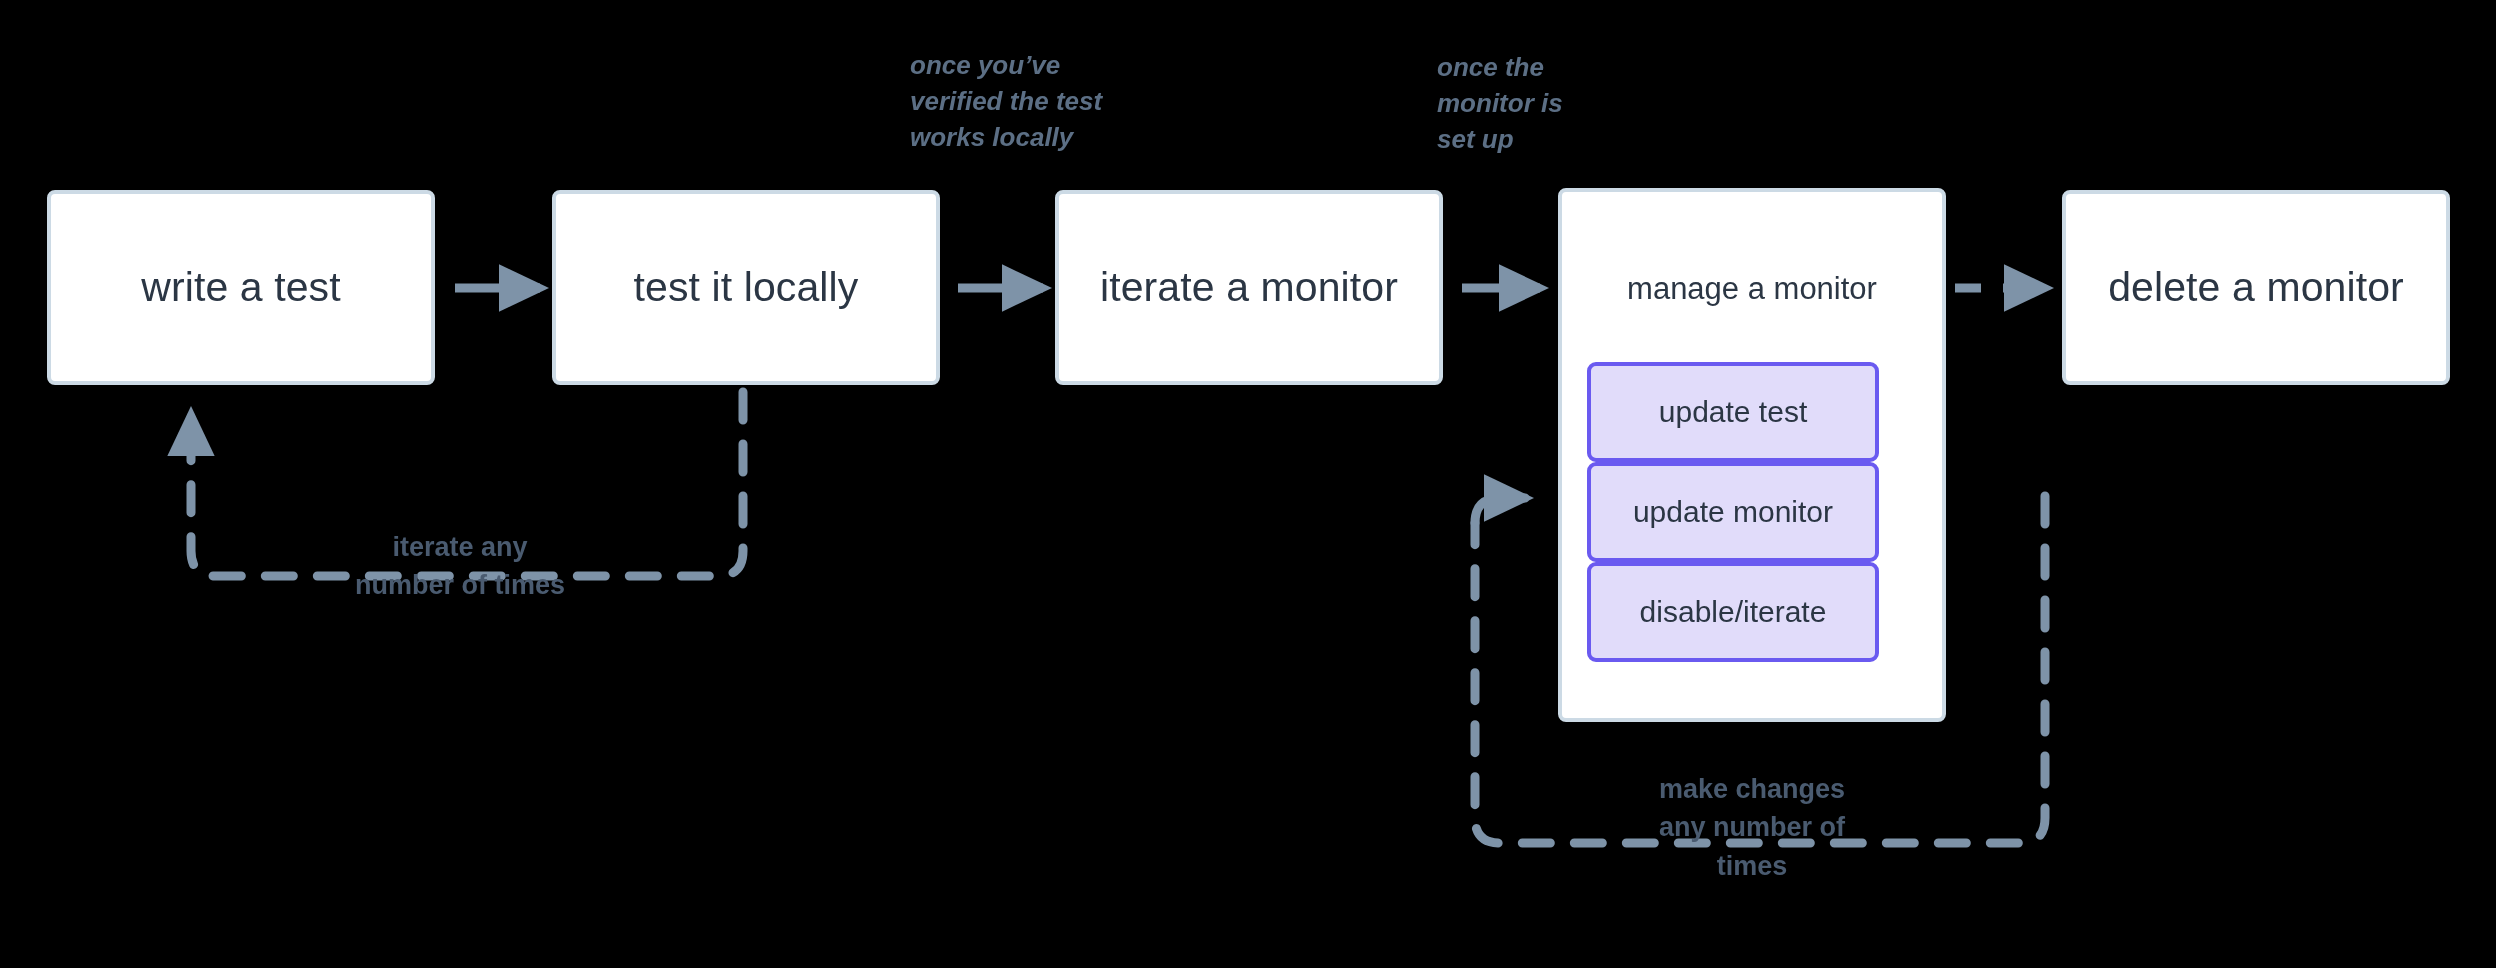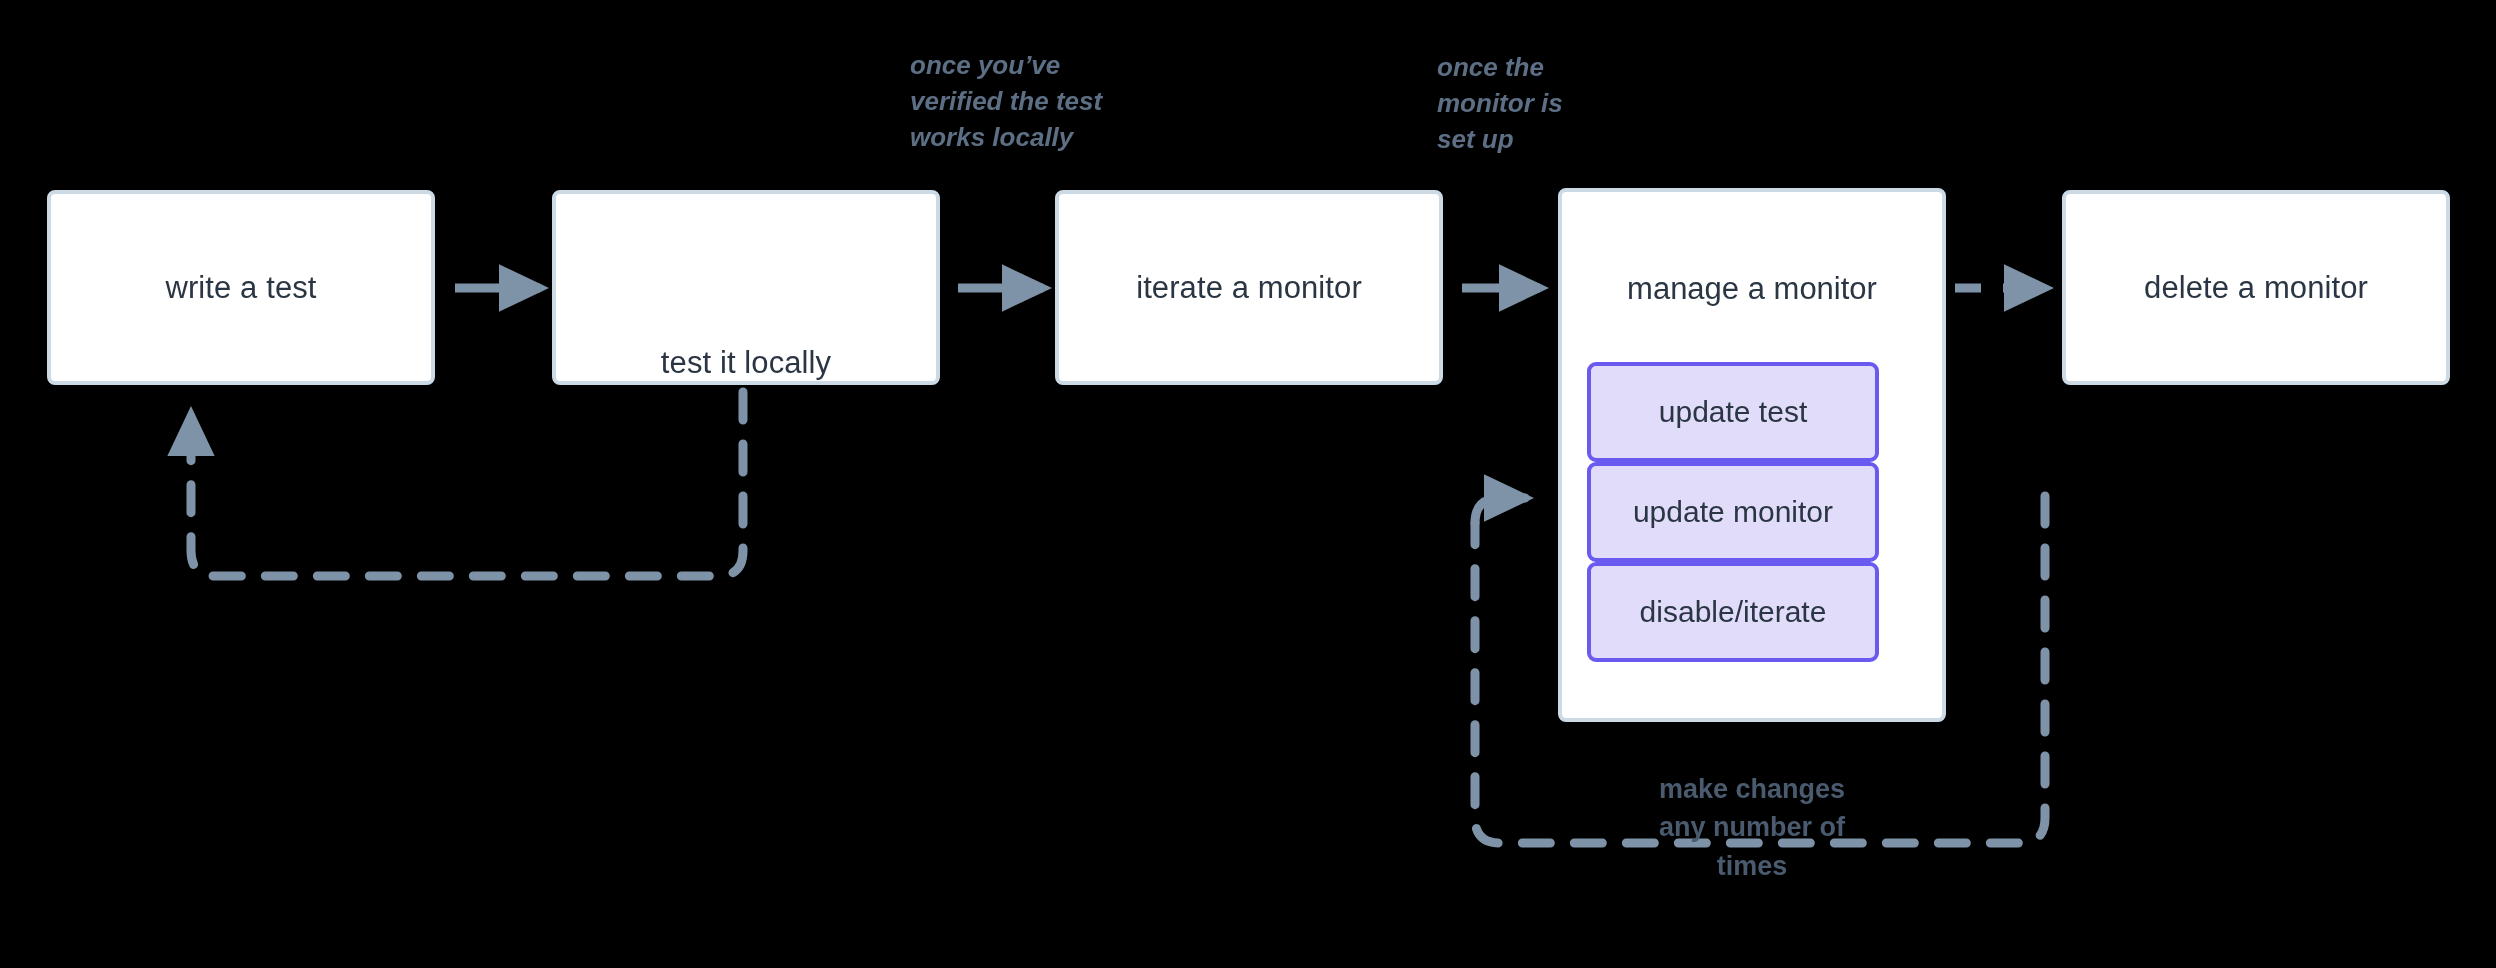--- a/index.html
+++ b/index.html
@@ -27,21 +27,21 @@
     position: absolute;
     background: #ffffff;
     border: 4px solid #ccdae5;
     border-radius: 8px;
     box-sizing: border-box;
     display: flex;
     align-items: center;
     justify-content: center;
   }
   .node-label {
-    font-size: 31px;
+    font-size: 41px;
     color: #2b3644;
     letter-spacing: 0.1px;
     text-align: center;
     line-height: 1.2;
   }
   
   .node.compound {
     flex-direction: column;
     align-items: center;
     justify-content: flex-start;
@@ -129,21 +129,21 @@
     <g>
       <path d="M2045,496 L2045,818 Q2045,843 2020,843 L1500,843 Q1475,843 1475,818 L1475,523" fill="none" stroke="#7e93a8" stroke-width="9" stroke-dasharray="28 24" stroke-linecap="round"></path>
       <path d="M1475,523 Q1475,498 1500,498 L1525,498" fill="none" stroke="#7e93a8" stroke-width="9" stroke-linecap="round" marker-end="url(#arrowhead)"></path>
     </g>
   </svg>
 
   <div class="node" style="left:47px; top:190px; width:388px; height:195px;">
     <span class="node-label">write a test</span>
   </div>
 
-  <div class="node" style="left:552px; top:190px; width:388px; height:195px;align-items:flex-end;">
+  <div class="node" style="left:552px; top:190px; width:388px; height:195px;">
     <span class="node-label">test it locally</span>
   </div>
 
   <div class="node" style="left:1055px; top:190px; width:388px; height:195px;">
     <span class="node-label">iterate a monitor</span>
   </div>
 
   <div class="node compound" style="left:1558px; top:188px; width:388px; height:534px;">
     <span class="compound-title">manage a monitor</span>
     <div class="subnode-stack">
@@ -164,18 +164,20 @@
   </div>
 
   <div class="edge-note" style="left:910px; top:48px;">once you’ve
 verified the test
 works locally</div>
 
   <div class="edge-note" style="left:1437px; top:50px;">once the
 monitor is
 set up</div>
 
+  <div class="loop-label" style="left:330px; top:528px; width:260px;">iterate any
+number of times</div>
 
   <div class="loop-label" style="left:1620px; top:770px; width:264px;">make changes
 any number of
 times</div>
 
 </div>
 
 </body></html>

